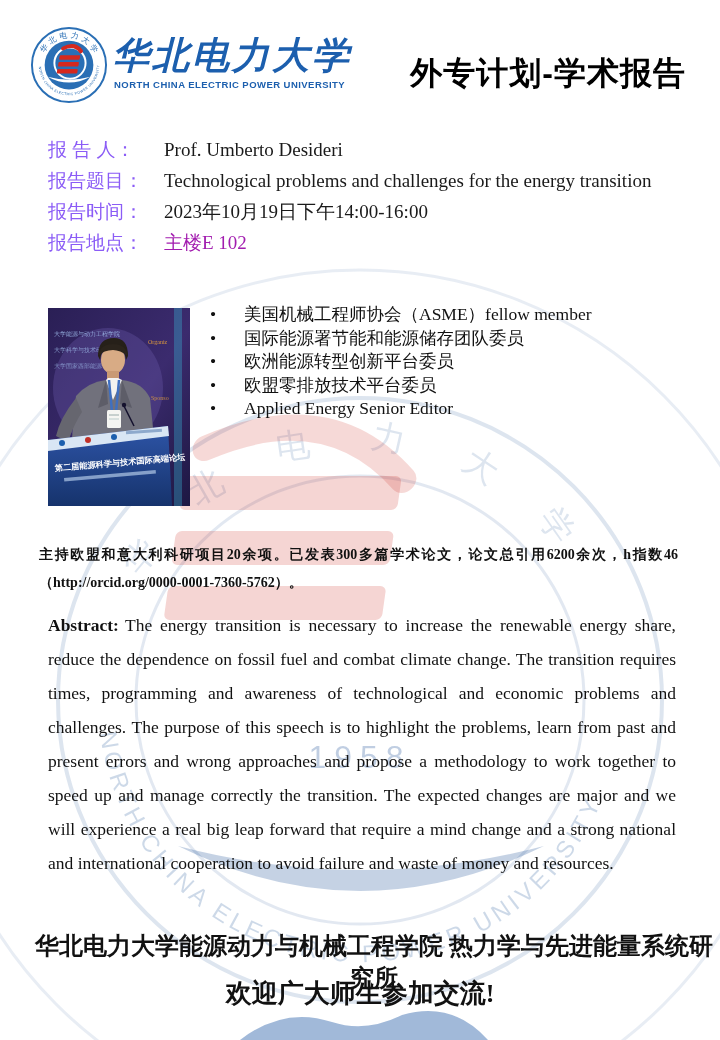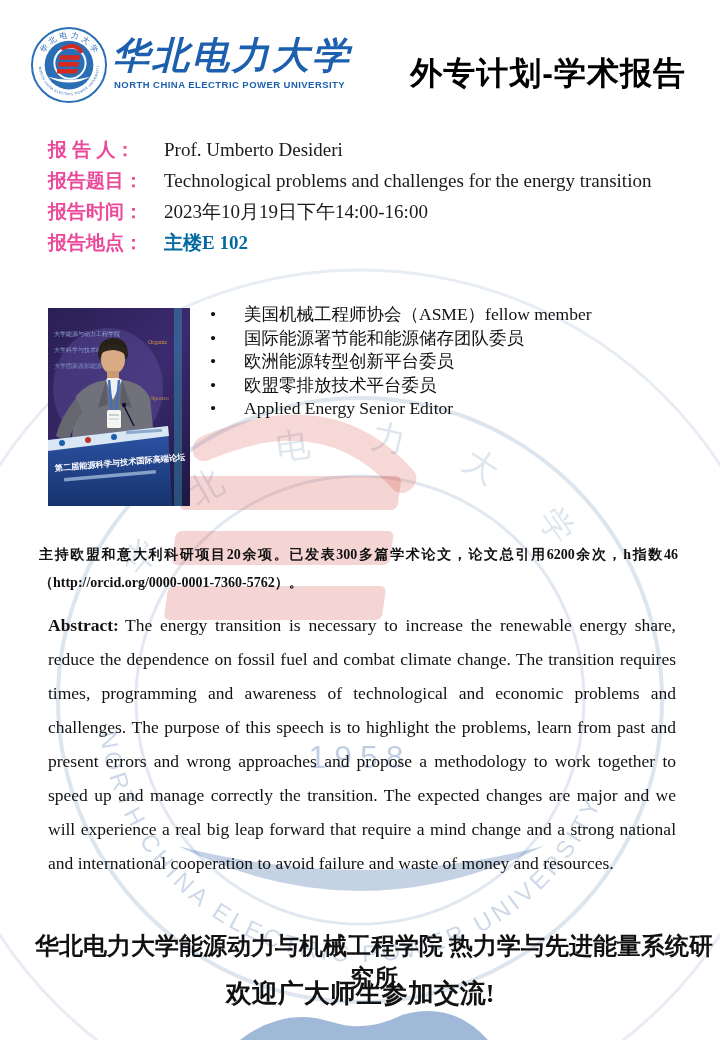--- a/index.html
+++ b/index.html
@@ -15,23 +15,23 @@
   .uni-cn{font-size:37px;line-height:40px;color:#1c5fae;font-weight:bold;font-style:italic;
           letter-spacing:3px;font-family:"Liberation Serif",serif;}
   .uni-en{font-size:9.5px;color:#1c5fae;font-weight:bold;letter-spacing:0.45px;
           font-family:"Liberation Sans",sans-serif;margin-top:3px;margin-left:2px;}
   .doc-title{margin-left:auto;margin-top:26px;font-size:32px;font-weight:900;letter-spacing:1px;
              font-family:"Liberation Sans",sans-serif;color:#000;white-space:nowrap;}
 
   
   .info{position:absolute;top:134px;left:48px;right:30px;}
   .info-row{display:flex;line-height:31px;font-size:19px;}
-  .info-label{font-family:"Liberation Sans",sans-serif;font-weight:bold;width:116px;flex:none;color:#ec4899;}
+  .info-label{font-family:"Liberation Sans",sans-serif;font-weight:normal;width:116px;flex:none;color:#8b5cf6;}
   .info-value{font-family:"Liberation Serif",serif;color:#1a1a1a;}
-  .info-value.red{color:#0369a1;font-weight:bold;}
+  .info-value.red{color:#a21caf;font-weight:normal;}
 
   
   .speaker{position:absolute;top:308px;left:48px;right:32px;display:flex;}
   .photo{width:142px;height:198px;flex:none;}
   .bio-col{margin-left:12px;margin-top:-8px;width:488px;}
   .bio{font-size:18px;line-height:28px;text-align:justify;}
   ul.creds{list-style:none;margin:3px 0 0 0;padding:0;}
   .cred{font-size:17.5px;line-height:23.5px;padding-left:42px;position:relative;}
   .cred::before{content:"\2022";position:absolute;left:8px;top:0;}
 

